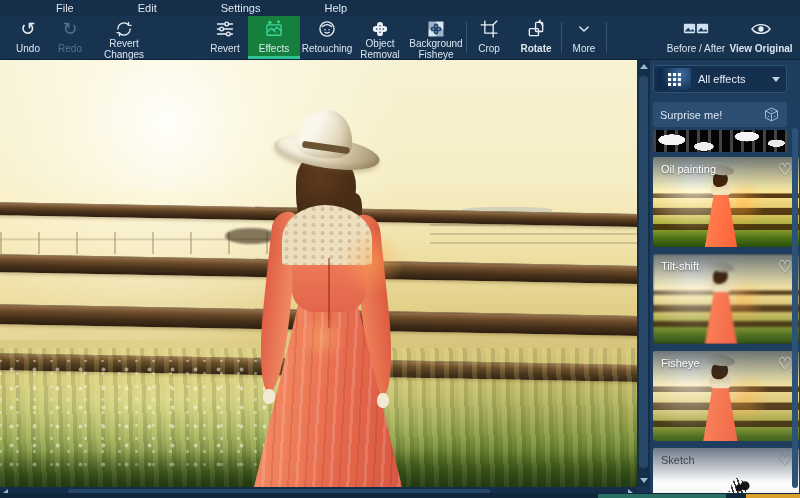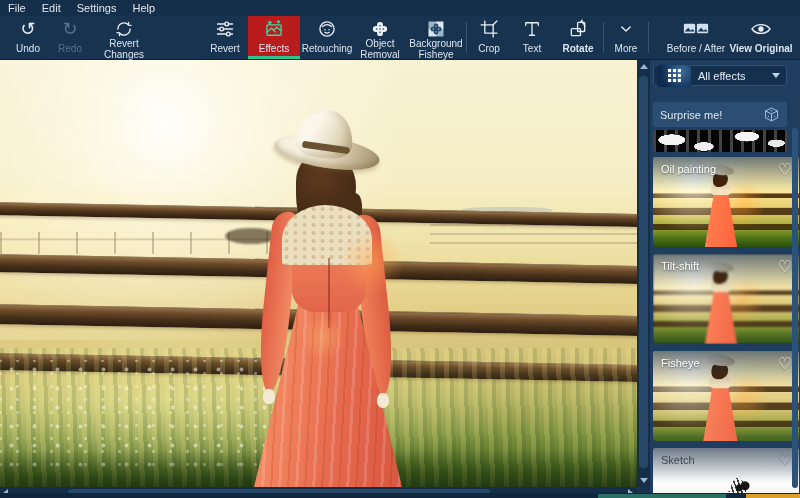--- a/index.html
+++ b/index.html
@@ -8,39 +8,39 @@
     position:relative; width:800px; height:498px;
     font-family:"Liberation Sans", sans-serif;
     background:#17334f; color:#e9eef5; overflow:hidden;
   }
   
   .menubar {
     position:absolute; left:0; top:0; width:800px; height:16px;
     background:#152e49; display:flex; align-items:center; gap:16px;
     padding-left:8px; font-size:11px; color:#dfe8f1;
   }
-  .mitem { cursor:default; }
+  .mitem { cursor:default;margin-left:48px; }
   
   .toolbar {
     position:absolute; left:0; top:16px; width:800px; height:44px;
     background:#17334f; display:flex; align-items:stretch;
     border-bottom:1px solid #0d2238;
   }
   .tbtn {
     display:flex; flex-direction:column; align-items:center;
     padding-top:3px; cursor:default; flex:0 0 auto;
   }
   .tbtn .ic { height:21px; display:flex; align-items:center; justify-content:center; }
   .tlabel {
     font-size:10px; line-height:10.5px; text-align:center; color:#dce6f0;
     height:21px; display:flex; align-items:center; justify-content:center;
   }
   .glyph { font-size:18px; line-height:18px; color:#e9eef5; }
   .tbtn.disabled .glyph, .tbtn.disabled .tlabel { color:#54718d; }
-  .tbtn.active { background:#b91c1c; box-shadow:inset 0 -3px 0 #2ec492; }
+  .tbtn.active { background:#15803d; box-shadow:inset 0 -3px 0 #2ec492; }
   .tsep { width:1px; background:rgba(180,205,230,.22); margin:6px 0; flex:0 0 aupx; flex-basis:1px; }
   .rgroup { margin-left:auto; display:flex; }
   svg.tic { stroke:#e9eef5; fill:none; stroke-width:1.6; stroke-linecap:round; stroke-linejoin:round; }
   .tbtn.active svg.tic { stroke:#3ed6a0; }
   
   .canvas { position:absolute; left:0; top:60px; width:637px; height:427px; overflow:hidden; background:#e9dfb3; }
   .sky { position:absolute; inset:0;
     background:
       radial-gradient(circle at 26% 15%, rgba(255,255,252,.97) 0%, rgba(255,252,238,.6) 15%, rgba(255,250,225,0) 40%),
       linear-gradient(180deg,#f7f2d3 0%,#f6eec5 28%,#f1e5af 40%,#ebda9a 50%,#e3cf88 58%,#d9c67e 66%,#ccbe72 73%,#b4b262 79%,#7e9240 88%,#48651f 96%,#33501b 100%);
@@ -118,21 +118,21 @@
   .vthumb { position:absolute; left:2px; top:16px; width:9px; height:392px; background:#274868; border-radius:4px; }
   .hscroll { position:absolute; left:0; top:487px; width:637px; height:11px; background:#152f4b; }
   .hthumb { position:absolute; left:68px; top:2px; width:422px; height:7px; background:#274868; border-radius:3px; }
   .sarrow { position:absolute; width:0; height:0; }
   .sarrow.up { left:3px; top:4px; border-left:4px solid transparent; border-right:4px solid transparent; border-bottom:5px solid #9db7d1; }
   .sarrow.down { left:3px; bottom:4px; border-left:4px solid transparent; border-right:4px solid transparent; border-top:5px solid #9db7d1; }
   .sarrow.left { left:3px; top:2px; border-top:4px solid transparent; border-bottom:4px solid transparent; border-right:5px solid #9db7d1; }
   .sarrow.right { right:4px; top:2px; border-top:4px solid transparent; border-bottom:4px solid transparent; border-left:5px solid #9db7d1; }
   
   .panel { position:absolute; left:650px; top:60px; width:150px; height:438px; background:#1e3d5f; overflow:hidden; }
-  .dropdown { position:absolute; left:3px; top:5px; width:134px; height:21px; background:#152f4e;
+  .dropdown { position:absolute; left:3px; top:5px; width:134px; height:28px; background:#152f4e;
     border:1px solid #2d5378; border-radius:3px; display:flex; align-items:center; padding:0 6px 0 3px; gap:7px; }
   .dthumb { width:34px; height:22px; border-radius:2px; flex:0 0 auto;
     background:radial-gradient(circle at 70% 30%, #3d6ea0, #0e2b4f 70%);
     display:flex; align-items:center; justify-content:center; }
   .dlabel { font-size:11px; color:#e6edf5; flex:1; }
   .caret { width:0; height:0; border-left:4px solid transparent; border-right:4px solid transparent; border-top:5px solid #c2d2e2; }
   .surprise { position:absolute; left:3px; top:42px; width:134px; height:25px; background:#2b4e72;
     border-radius:2px; display:flex; align-items:center; padding:0 7px; }
   .slabel { font-size:11px; color:#dbe6f2; flex:1; }
   .bwstrip { position:absolute; left:3px; top:70px; width:134px; height:22px; border-radius:2px; background:#050505;
@@ -294,28 +294,20 @@
     <div class="tbtn" style="width:44px;">
       <div class="ic">
         <svg class="tic" width="20" height="20" viewBox="0 0 24 24">
           <path d="M7 2.5 V17 H21.5"></path>
           <path d="M2.5 7 H17 V21.5"></path>
           <path d="M17 7 L21.5 2.5"></path>
         </svg>
       </div>
       <div class="tlabel">Crop</div>
     </div>
-    <div class="tbtn" style="width:42px;">
-      <div class="ic">
-        <svg class="tic" width="20" height="20" viewBox="0 0 24 24">
-          <path d="M4.5 4.5 H19.5 M4.5 4.5 V7.5 M19.5 4.5 V7.5 M12 4.5 V19.5 M9 19.5 H15"></path>
-        </svg>
-      </div>
-      <div class="tlabel">Text</div>
-    </div>
     <div class="tbtn" style="width:50px;font-weight:bold;">
       <div class="ic">
         <svg class="tic" width="20" height="20" viewBox="0 0 24 24">
           <rect x="11.5" y="4" width="8.5" height="11" rx="1"></rect>
           <rect x="4" y="11.5" width="11" height="8.5" rx="1"></rect>
           <path d="M20 8.5 a7 7 0 0 0 -4.5 -5.5 M17 1.5 l-1.5 1.6 1.7 1.4"></path>
         </svg>
       </div>
       <div class="tlabel">Rotate</div>
     </div>

